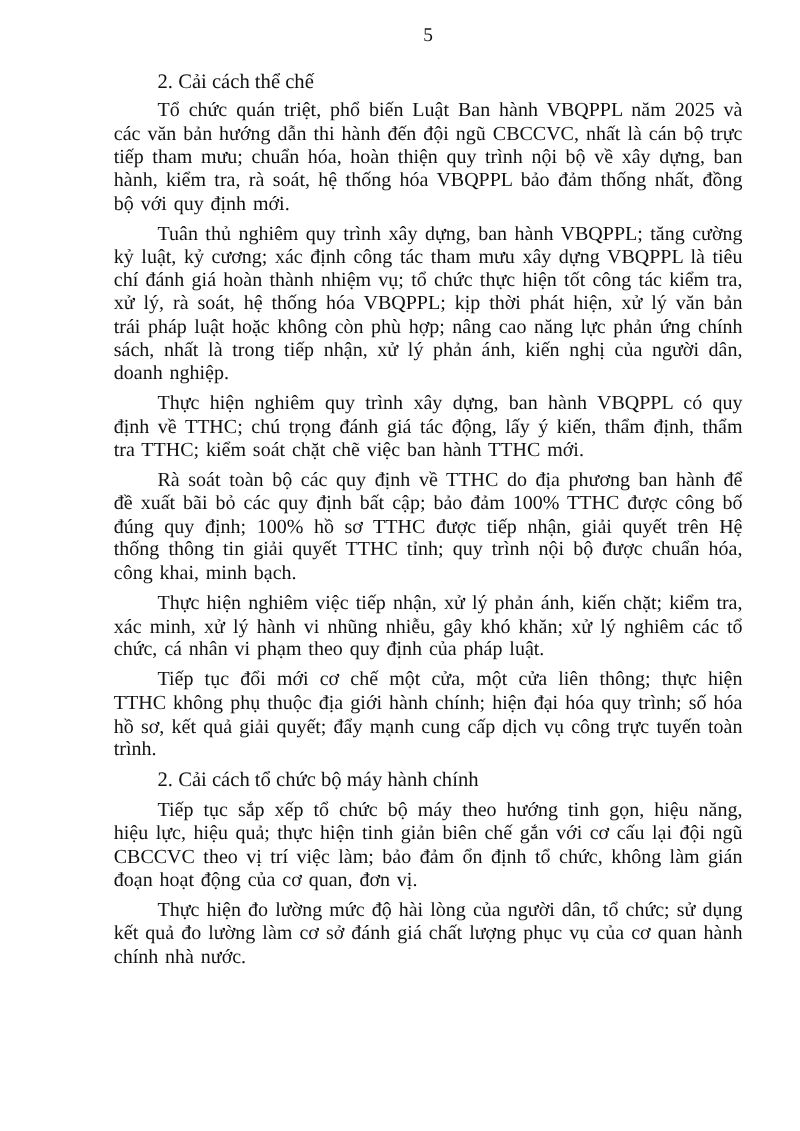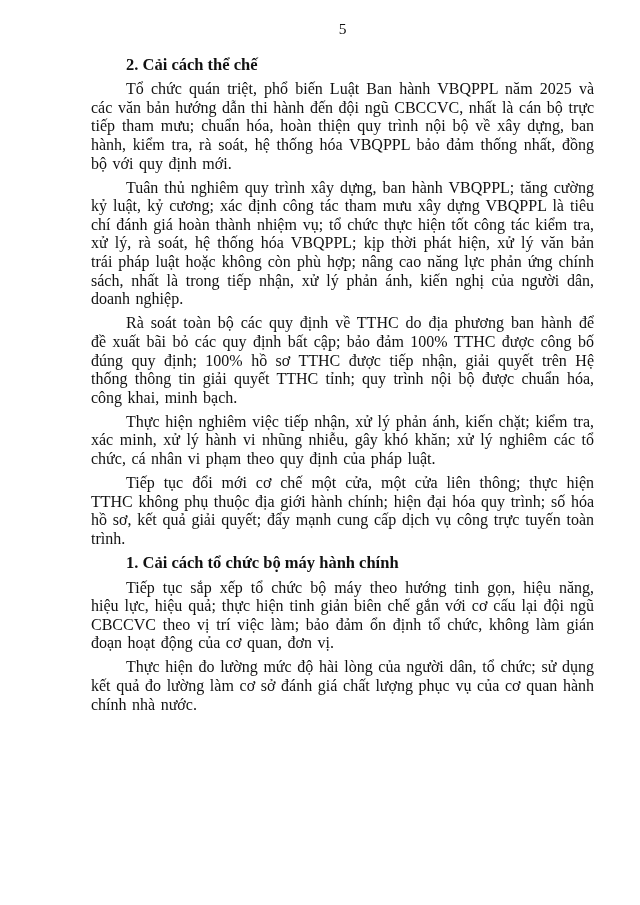--- a/index.html
+++ b/index.html
@@ -25,38 +25,39 @@
     margin: 0 0 17px 0;
     font-size: 15.5px;
   }
   .para {
     margin: 0 0 5.5px 0;
     text-align: justify;
     text-indent: 35px;
     word-spacing: 1.5px;
   }
   .heading {
-    font-weight: bold;
+    font-weight: normal;
     font-size: 16.5px;
     margin: 3px 0 6px 0;
     text-indent: 35px;
     text-align: left;
   }
 </style>
 </head>
 <body>
 
 <div class="sheet">
   <div class="page-number">5</div>
 
   <div class="heading">2. Cải cách thể chế</div>
   <p class="para">Tổ chức quán triệt, phổ biến Luật Ban hành VBQPPL năm 2025 và các văn bản hướng dẫn thi hành đến đội ngũ CBCCVC, nhất là cán bộ trực tiếp tham mưu; chuẩn hóa, hoàn thiện quy trình nội bộ về xây dựng, ban hành, kiểm tra, rà soát, hệ thống hóa VBQPPL bảo đảm thống nhất, đồng bộ với quy định mới.</p>
   <p class="para">Tuân thủ nghiêm quy trình xây dựng, ban hành VBQPPL; tăng cường kỷ luật, kỷ cương; xác định công tác tham mưu xây dựng VBQPPL là tiêu chí đánh giá hoàn thành nhiệm vụ; tổ chức thực hiện tốt công tác kiểm tra, xử lý, rà soát, hệ thống hóa VBQPPL; kịp thời phát hiện, xử lý văn bản trái pháp luật hoặc không còn phù hợp; nâng cao năng lực phản ứng chính sách, nhất là trong tiếp nhận, xử lý phản ánh, kiến nghị của người dân, doanh nghiệp.</p>
 
+  <p class="para">Thực hiện nghiêm quy trình xây dựng, ban hành VBQPPL có quy định về TTHC; chú trọng đánh giá tác động, lấy ý kiến, thẩm định, thẩm tra TTHC; kiểm soát chặt chẽ việc ban hành TTHC mới.</p>
   <p class="para">Rà soát toàn bộ các quy định về TTHC do địa phương ban hành để đề xuất bãi bỏ các quy định bất cập; bảo đảm 100% TTHC được công bố đúng quy định; 100% hồ sơ TTHC được tiếp nhận, giải quyết trên Hệ thống thông tin giải quyết TTHC tỉnh; quy trình nội bộ được chuẩn hóa, công khai, minh bạch.</p>
   <p class="para">Thực hiện nghiêm việc tiếp nhận, xử lý phản ánh, kiến chặt; kiểm tra, xác minh, xử lý hành vi nhũng nhiễu, gây khó khăn; xử lý nghiêm các tổ chức, cá nhân vi phạm theo quy định của pháp luật.</p>
   <p class="para">Tiếp tục đổi mới cơ chế một cửa, một cửa liên thông; thực hiện TTHC không phụ thuộc địa giới hành chính; hiện đại hóa quy trình; số hóa hồ sơ, kết quả giải quyết; đẩy mạnh cung cấp dịch vụ công trực tuyến toàn trình.</p>
 
-  <div class="heading">1. Cải cách tổ chức bộ máy hành chính</div>
+  <div class="heading">2. Cải cách tổ chức bộ máy hành chính</div>
   <p class="para">Tiếp tục sắp xếp tổ chức bộ máy theo hướng tinh gọn, hiệu năng, hiệu lực, hiệu quả; thực hiện tinh giản biên chế gắn với cơ cấu lại đội ngũ CBCCVC theo vị trí việc làm; bảo đảm ổn định tổ chức, không làm gián đoạn hoạt động của cơ quan, đơn vị.</p>
   <p class="para">Thực hiện đo lường mức độ hài lòng của người dân, tổ chức; sử dụng kết quả đo lường làm cơ sở đánh giá chất lượng phục vụ của cơ quan hành chính nhà nước.</p>
 
 </div>
 
 </body></html>

